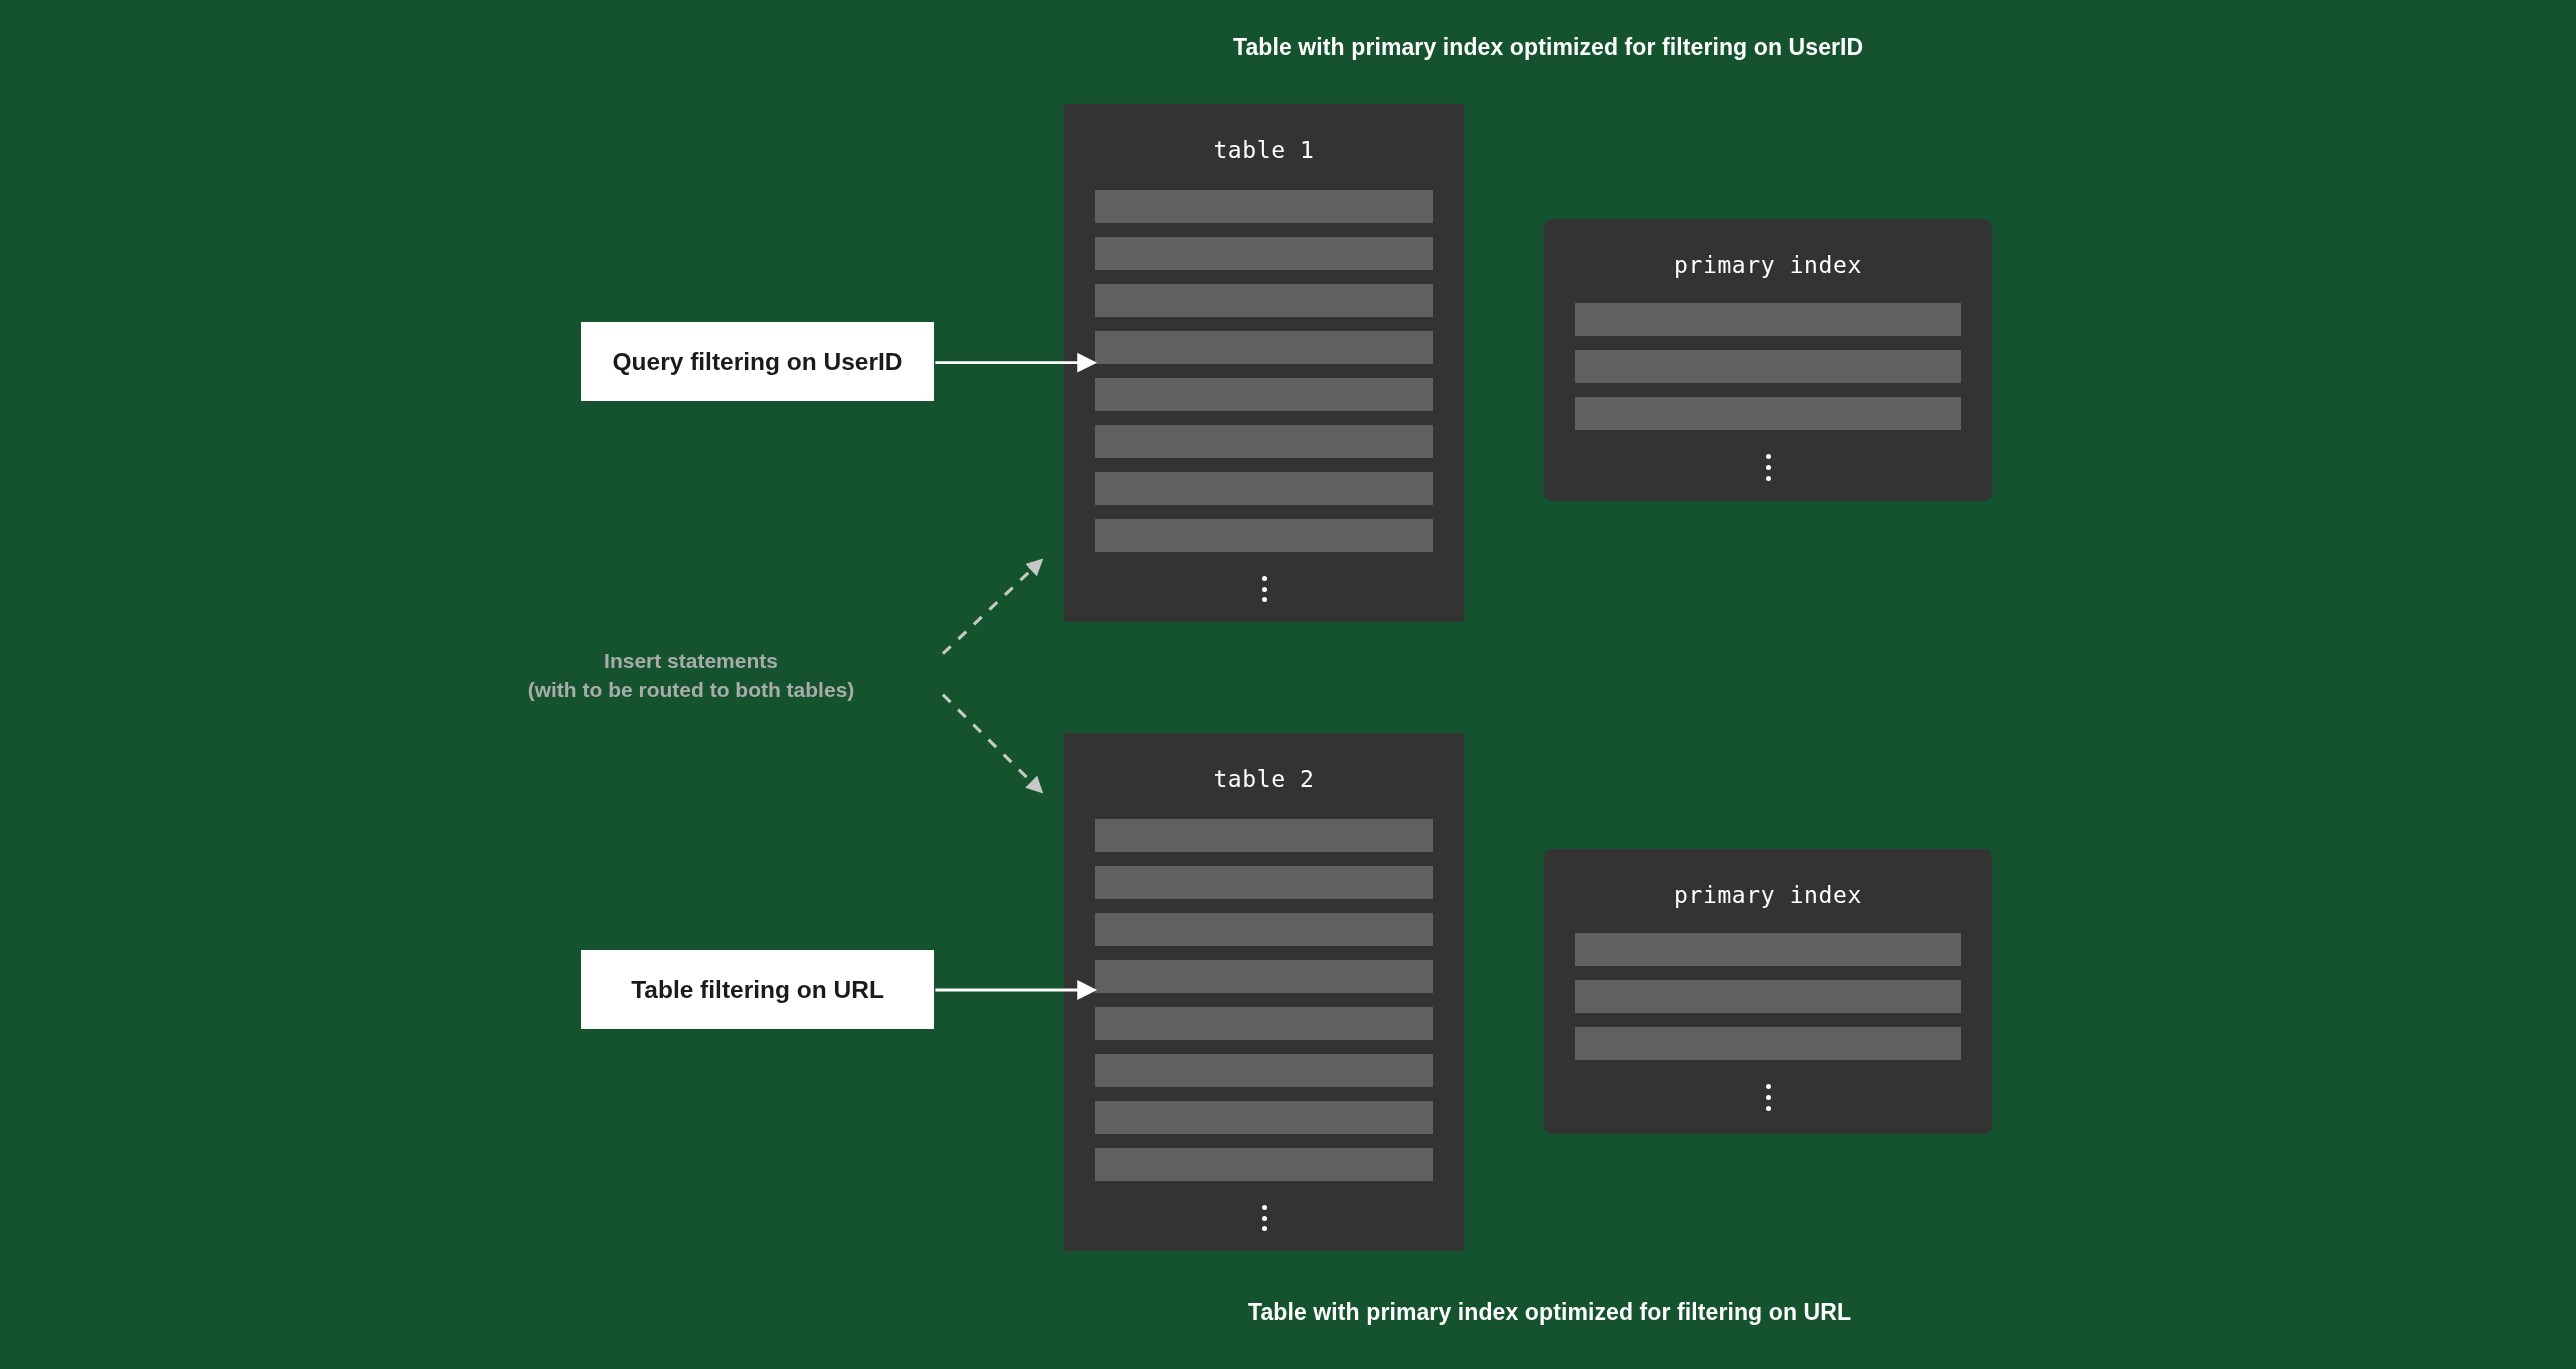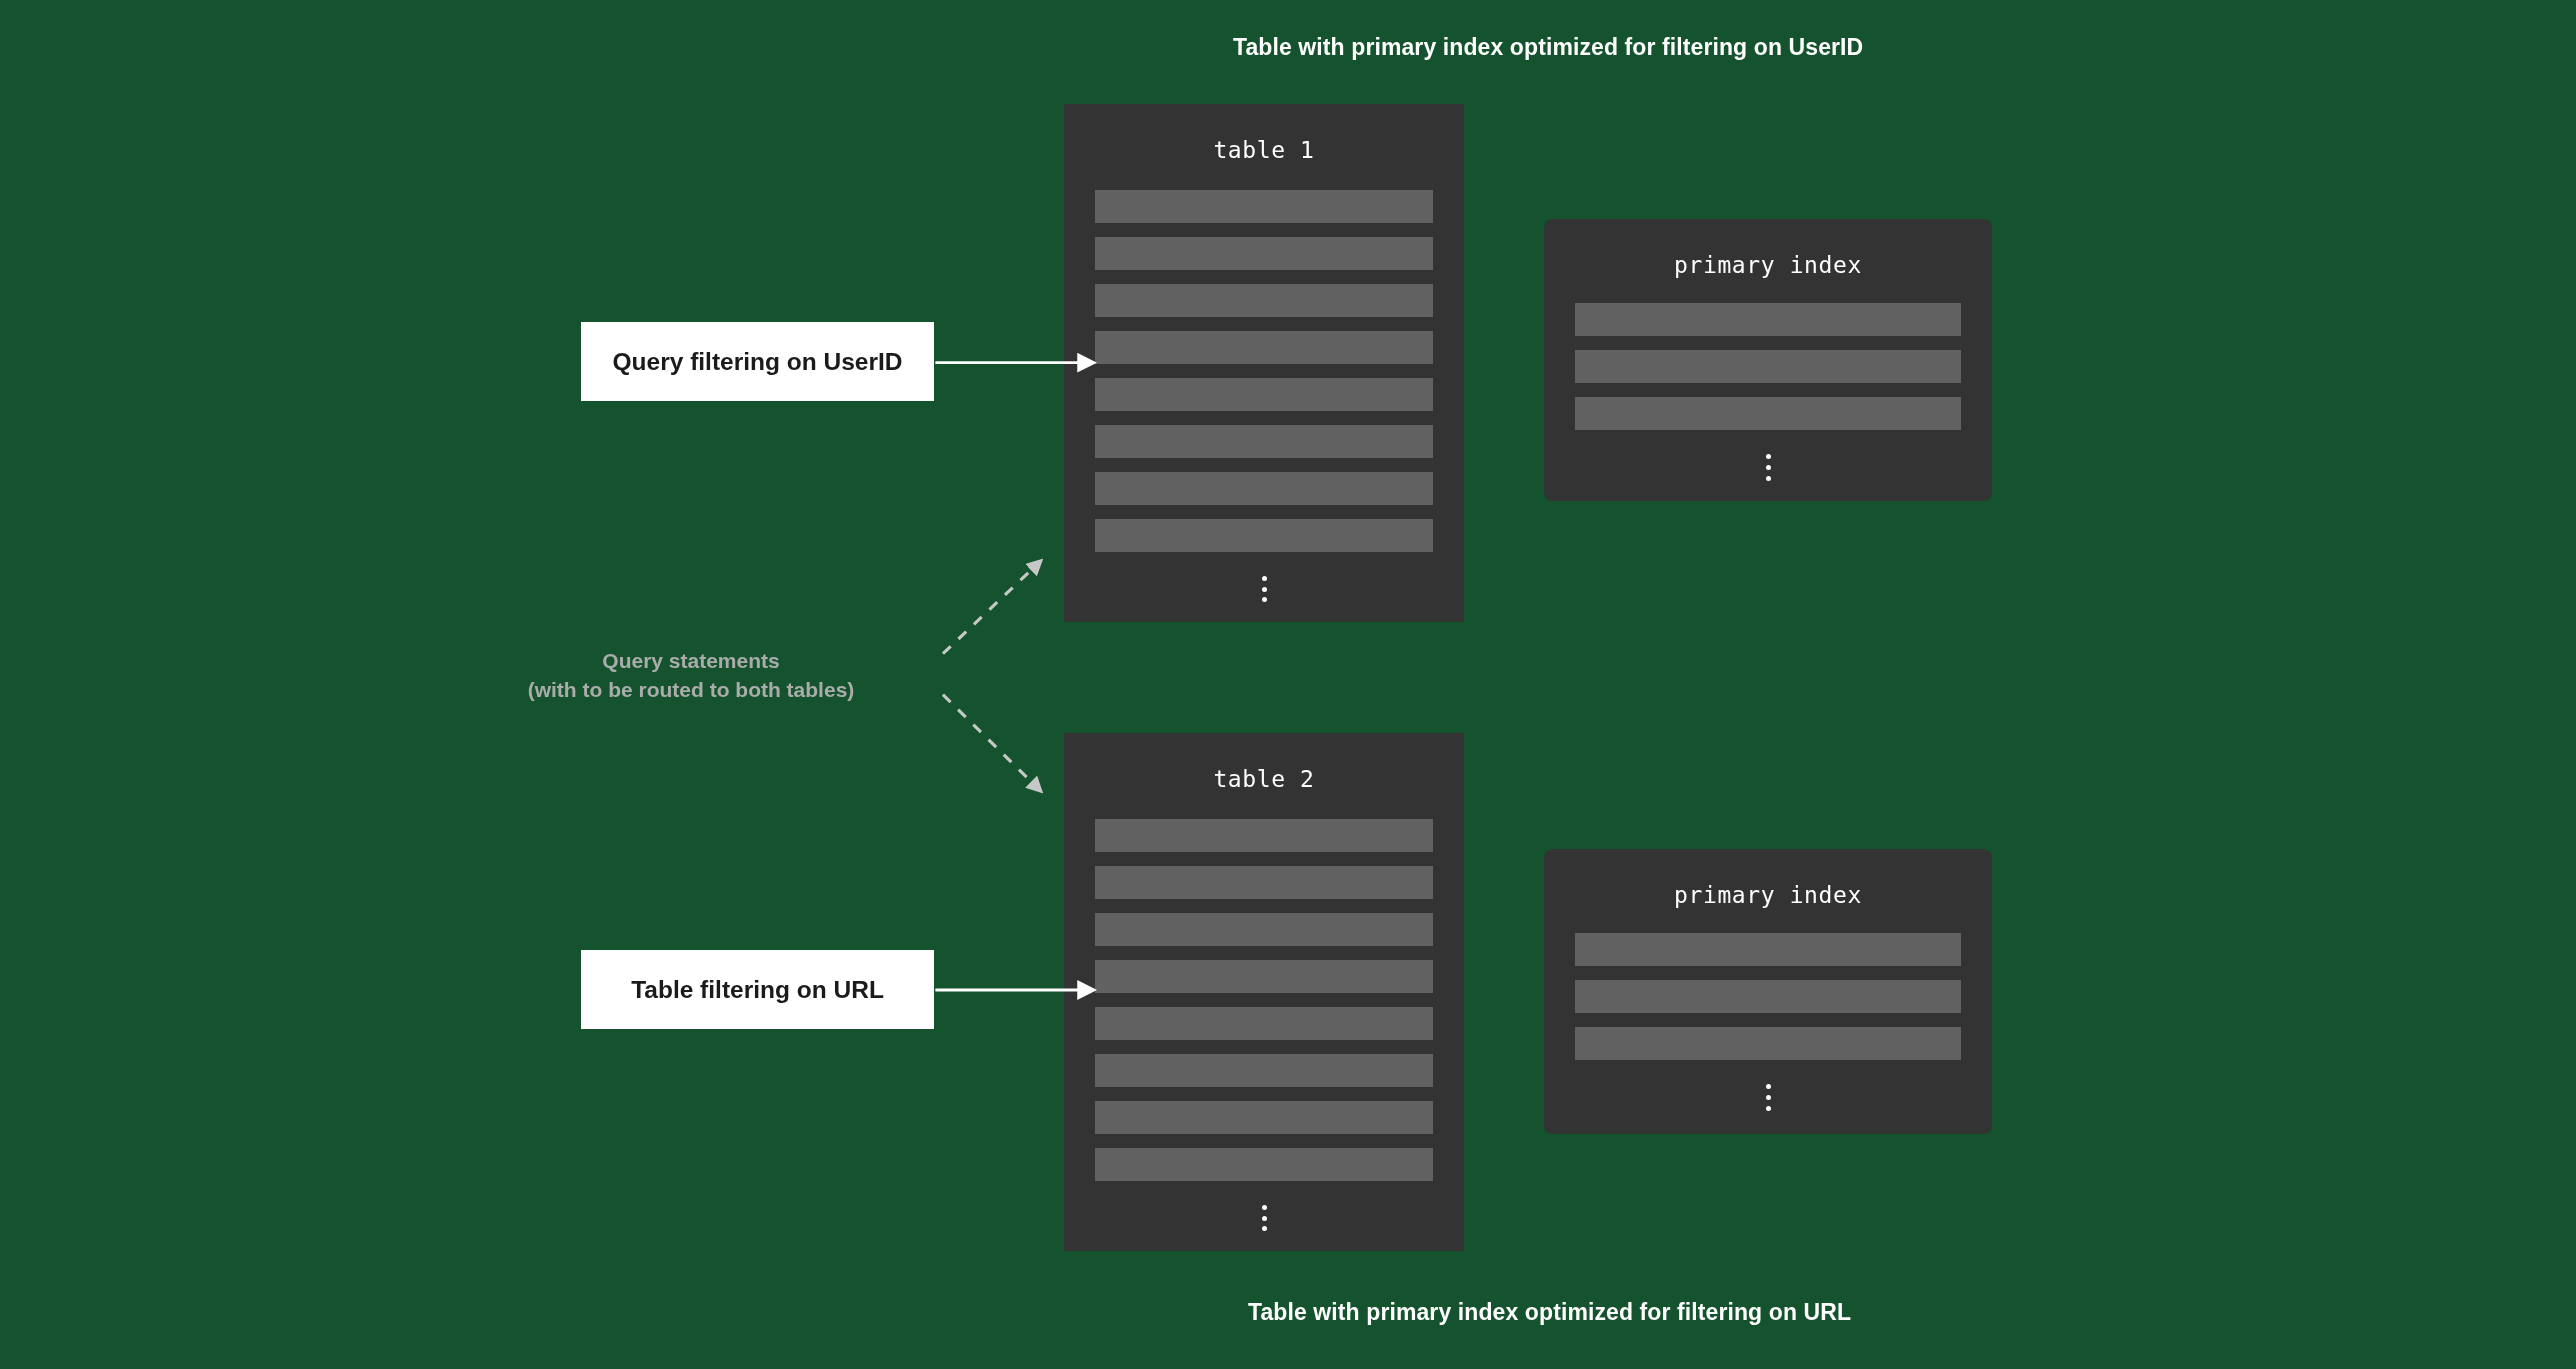--- a/index.html
+++ b/index.html
@@ -206,21 +206,21 @@
 
   <div class="query-box" id="query-box-userid">
     <span class="query-label">Query filtering on UserID</span>
   </div>
 
   <div class="query-box" id="query-box-url">
     <span class="query-label">Table filtering on URL</span>
   </div>
 
   <div id="insert-label">
-    <div>Query statements</div>
+    <div>Insert statements</div>
     <div>(with to be routed to both tables)</div>
   </div>
 
   <svg id="connectors" viewBox="0 0 4098 2178" width="2576" height="1369">
     <defs>
       <marker id="head-white" markerWidth="7" markerHeight="7" refX="5.4" refY="3.5" orient="auto" markerUnits="strokeWidth">
         <path d="M0,0 L7,3.5 L0,7 z" fill="#ffffff"></path>
       </marker>
       <marker id="head-gray" markerWidth="5.4" markerHeight="5.4" refX="4.1" refY="2.7" orient="auto" markerUnits="strokeWidth">
         <path d="M0,0 L5.4,2.7 L0,5.4 z" fill="#c5c8c7"></path>

